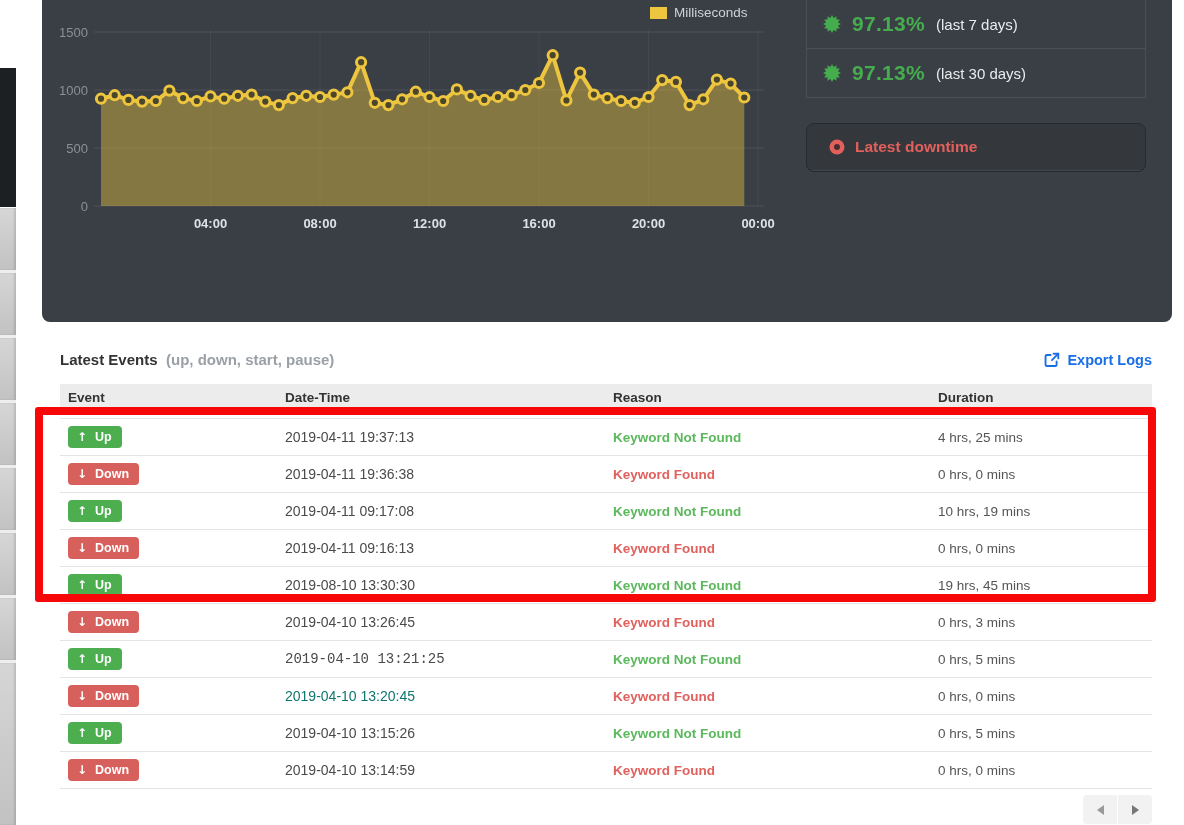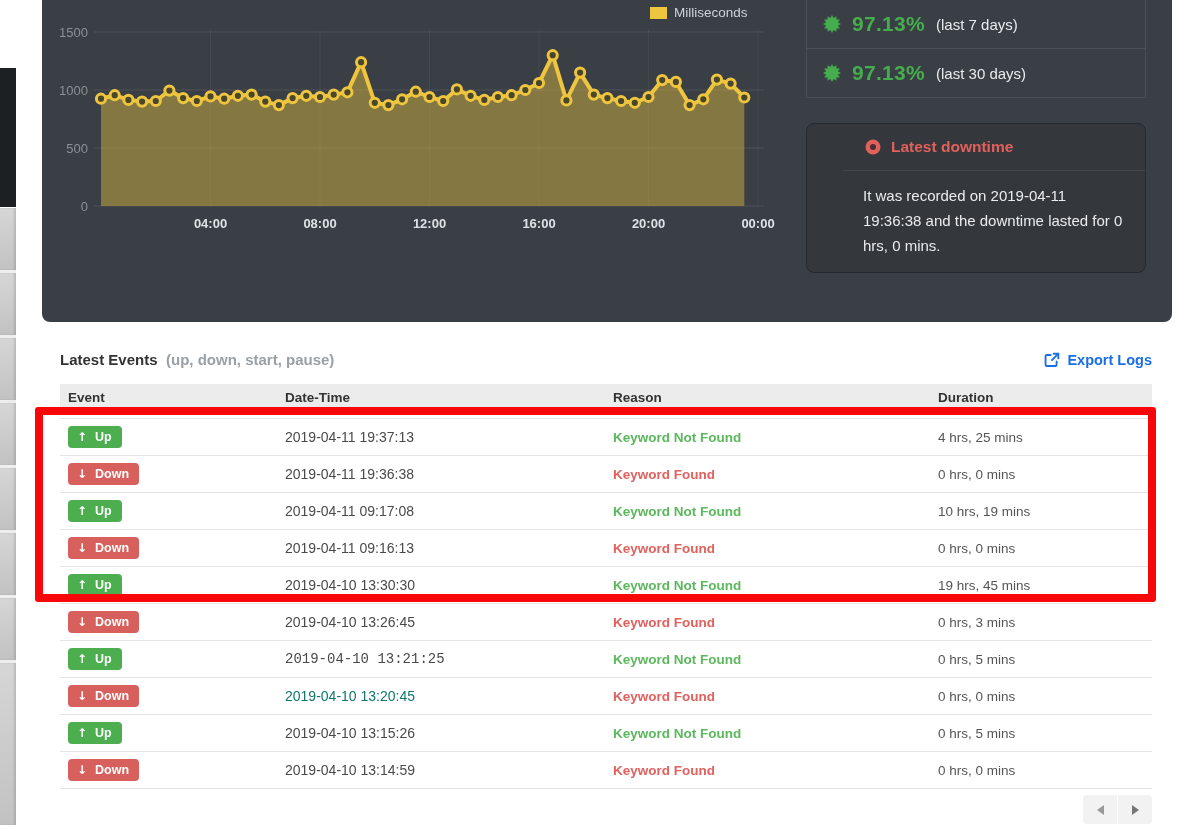--- a/index.html
+++ b/index.html
@@ -23,21 +23,21 @@
   .legend-label{font-size:13.5px;}
   #chart{position:absolute;left:0;top:0;}
   
   .right-col{position:absolute;left:764px;top:0;width:340px;}
   .uptime-box{border:1px solid #4b5056;border-top:none;width:340px;box-sizing:border-box;}
   .uptime-row{height:48px;display:flex;align-items:center;padding-left:16px;text-align:right;}
   .uptime-row + .uptime-row{border-top:1px solid #4b5056;}
   .uptime-value{font-size:21px;font-weight:bold;margin-left:11px;letter-spacing:.3px;}
   .uptime-period{font-size:15px;margin-left:11px;}
   .downtime-panel{margin-top:25px;width:340px;box-sizing:border-box;background:#34383d;
-    border:1px solid #27292d;border-radius:8px;overflow:hidden;padding-left:36px;}
+    border:1px solid #27292d;border-radius:8px;overflow:hidden;}
   .downtime-header{height:46px;display:flex;align-items:center;padding-left:22px;
     border-bottom:1px solid #43474c;font-size:15.5px;font-weight:bold;}
   .downtime-header span{margin-left:10px;}
   .downtime-body{padding:12px 20px 14px 20px;font-size:15px;line-height:25px;}
   
   .events{position:absolute;left:60px;top:349px;width:1092px;}
   .events-head{display:flex;justify-content:space-between;align-items:center;height:22px;gap:44px;}
   .events-title .t1{font-size:15px;font-weight:bold;}
   .events-title .t2{font-size:15px;font-weight:bold;margin-left:4px;}
   .export{display:flex;align-items:center;font-size:14.5px;font-weight:bold;
@@ -180,21 +180,20 @@
     </div>
 
     <div class="downtime-panel">
       <div class="downtime-header" id="downtime-header" style="color: rgb(226, 96, 92);">
         <svg width="16" height="16" viewBox="0 0 16 16">
           <circle id="rec-outer" cx="8" cy="8" r="7.5" fill="#e2605c"></circle>
           <circle id="rec-inner" cx="8" cy="8" r="3" fill="#472f31"></circle>
         </svg>
         <span>Latest downtime</span>
       </div>
-      <div class="downtime-body" id="downtime-body" style="color: rgb(233, 235, 237);">It was recorded on 2019-04-11 19:36:38 and the downtime lasted for 0 hrs, 0 mins.</div>
     </div>
   </div>
 </div>
 
 <div class="events">
   <div class="events-head">
     <div class="events-title">
       <span class="t1" id="ev-title" style="color: rgb(51, 51, 51);">Latest Events</span>
       <span class="t2" id="ev-sub" style="color: rgb(154, 160, 166);">(up, down, start, pause)</span>
     </div>
@@ -272,21 +271,21 @@
       <td class="dur" style="color: rgb(85, 85, 85);">0 hrs, 0 mins</td>
     </tr>
 
     <tr>
       <td>
         <span class="badge" style="background: rgb(76, 174, 79);">
           <span class="arrow">↑</span>
           <span class="ev">Up</span>
         </span>
       </td>
-      <td class="dt" style="color: rgb(74, 74, 74);">2019-04-10 13:30:30</td>
+      <td class="dt" style="color: rgb(74, 74, 74);">2019-08-10 13:30:30</td>
       <td class="reason" style="color: rgb(92, 184, 92);">Keyword Not Found</td>
       <td class="dur" style="color: rgb(85, 85, 85);">19 hrs, 45 mins</td>
     </tr>
 
     <tr>
       <td>
         <span class="badge" style="background: rgb(216, 96, 92);">
           <span class="arrow">↓</span>
           <span class="ev">Down</span>
         </span>

